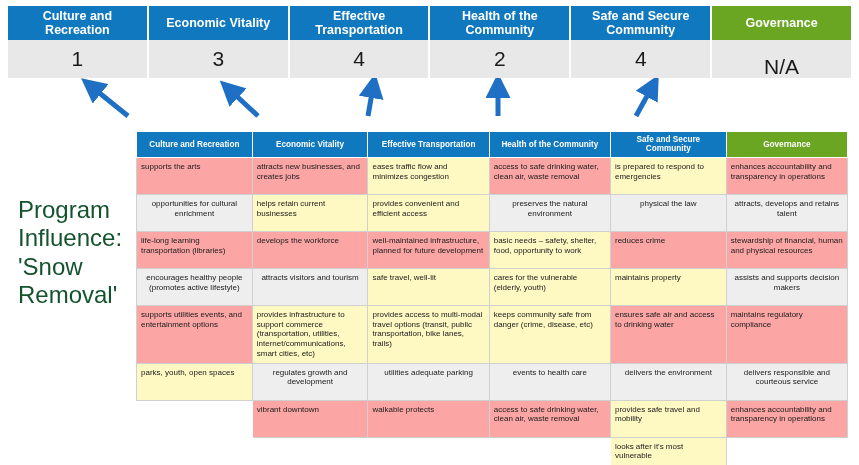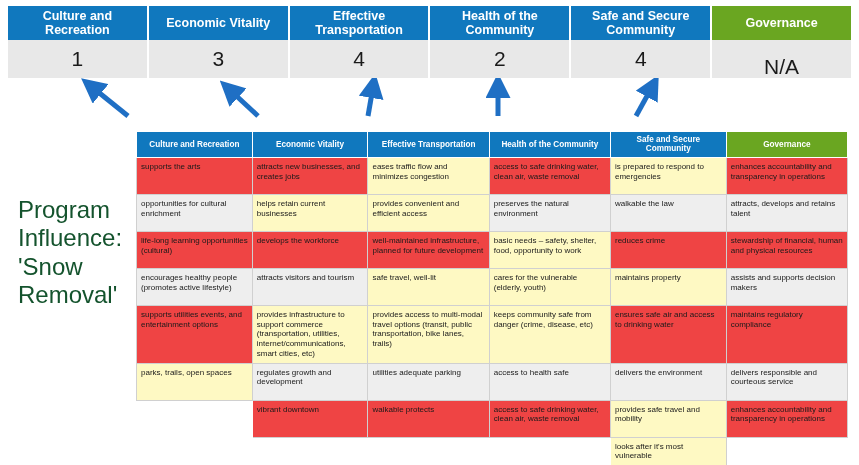--- a/index.html
+++ b/index.html
@@ -111,25 +111,26 @@
   .matrix th.gov {
     background: #6aa621;
   }
   .matrix td {
     font-size: 8px;
     color: #1a1a1a;
     vertical-align: top;
     padding: 4px 4px;
     border: 1px solid #d0d0d0;
     line-height: 1.22;
-    background: #ef4444;
+    background: #fca5a5;
     height: 28px;
   }
   .matrix td.shade {
     background: #eeeeee;
+    text-align: center;
   }
   .matrix td.hl {
     background: #fef9c3;
   }
   .matrix td.empty {
     background: #ffffff;
     border-color: #ffffff;
   }
 </style>
 </head>
@@ -197,25 +198,25 @@
         <td class="hl">eases traffic flow and minimizes congestion</td>
         <td>access to safe drinking water, clean air, waste removal</td>
         <td class="hl">is prepared to respond to emergencies</td>
         <td>enhances accountability and transparency in operations</td>
       </tr>
       <tr>
         <td class="shade">opportunities for cultural enrichment</td>
         <td class="hl">helps retain current businesses</td>
         <td class="hl">provides convenient and efficient access</td>
         <td class="shade">preserves the natural environment</td>
-        <td class="shade">walkable the law</td>
+        <td class="shade">physical the law</td>
         <td class="shade">attracts, develops and retains talent</td>
       </tr>
       <tr>
-        <td>life-long learning opportunities (cultural)</td>
+        <td>life-long learning transportation (libraries)</td>
         <td>develops the workforce</td>
         <td>well-maintained infrastructure, planned for future development</td>
         <td class="hl">basic needs – safety, shelter, food, opportunity to work</td>
         <td>reduces crime</td>
         <td>stewardship of financial, human and physical resources</td>
       </tr>
       <tr>
         <td class="shade">encourages healthy people (promotes active lifestyle)</td>
         <td class="shade">attracts visitors and tourism</td>
         <td class="hl">safe travel, well-lit</td>
@@ -225,24 +226,24 @@
       </tr>
       <tr>
         <td>supports utilities events, and entertainment options</td>
         <td class="hl">provides infrastructure to support commerce (transportation, utilities, internet/communications, smart cities, etc)</td>
         <td class="hl">provides access to multi-modal travel options (transit, public transportation, bike lanes, trails)</td>
         <td class="hl">keeps community safe from danger (crime, disease, etc)</td>
         <td>ensures safe air and access to drinking water</td>
         <td>maintains regulatory compliance</td>
       </tr>
       <tr>
-        <td class="hl">parks, trails, open spaces</td>
+        <td class="hl">parks, youth, open spaces</td>
         <td class="shade">regulates growth and development</td>
         <td class="shade">utilities adequate parking</td>
-        <td class="shade">access to health safe</td>
+        <td class="shade">events to health care</td>
         <td class="shade">delivers the environment</td>
         <td class="shade">delivers responsible and courteous service</td>
       </tr>
       <tr>
         <td class="empty"></td>
         <td>vibrant downtown</td>
         <td>walkable protects</td>
         <td>access to safe drinking water, clean air, waste removal</td>
         <td class="hl">provides safe travel and mobility</td>
         <td>enhances accountability and transparency in operations</td>

